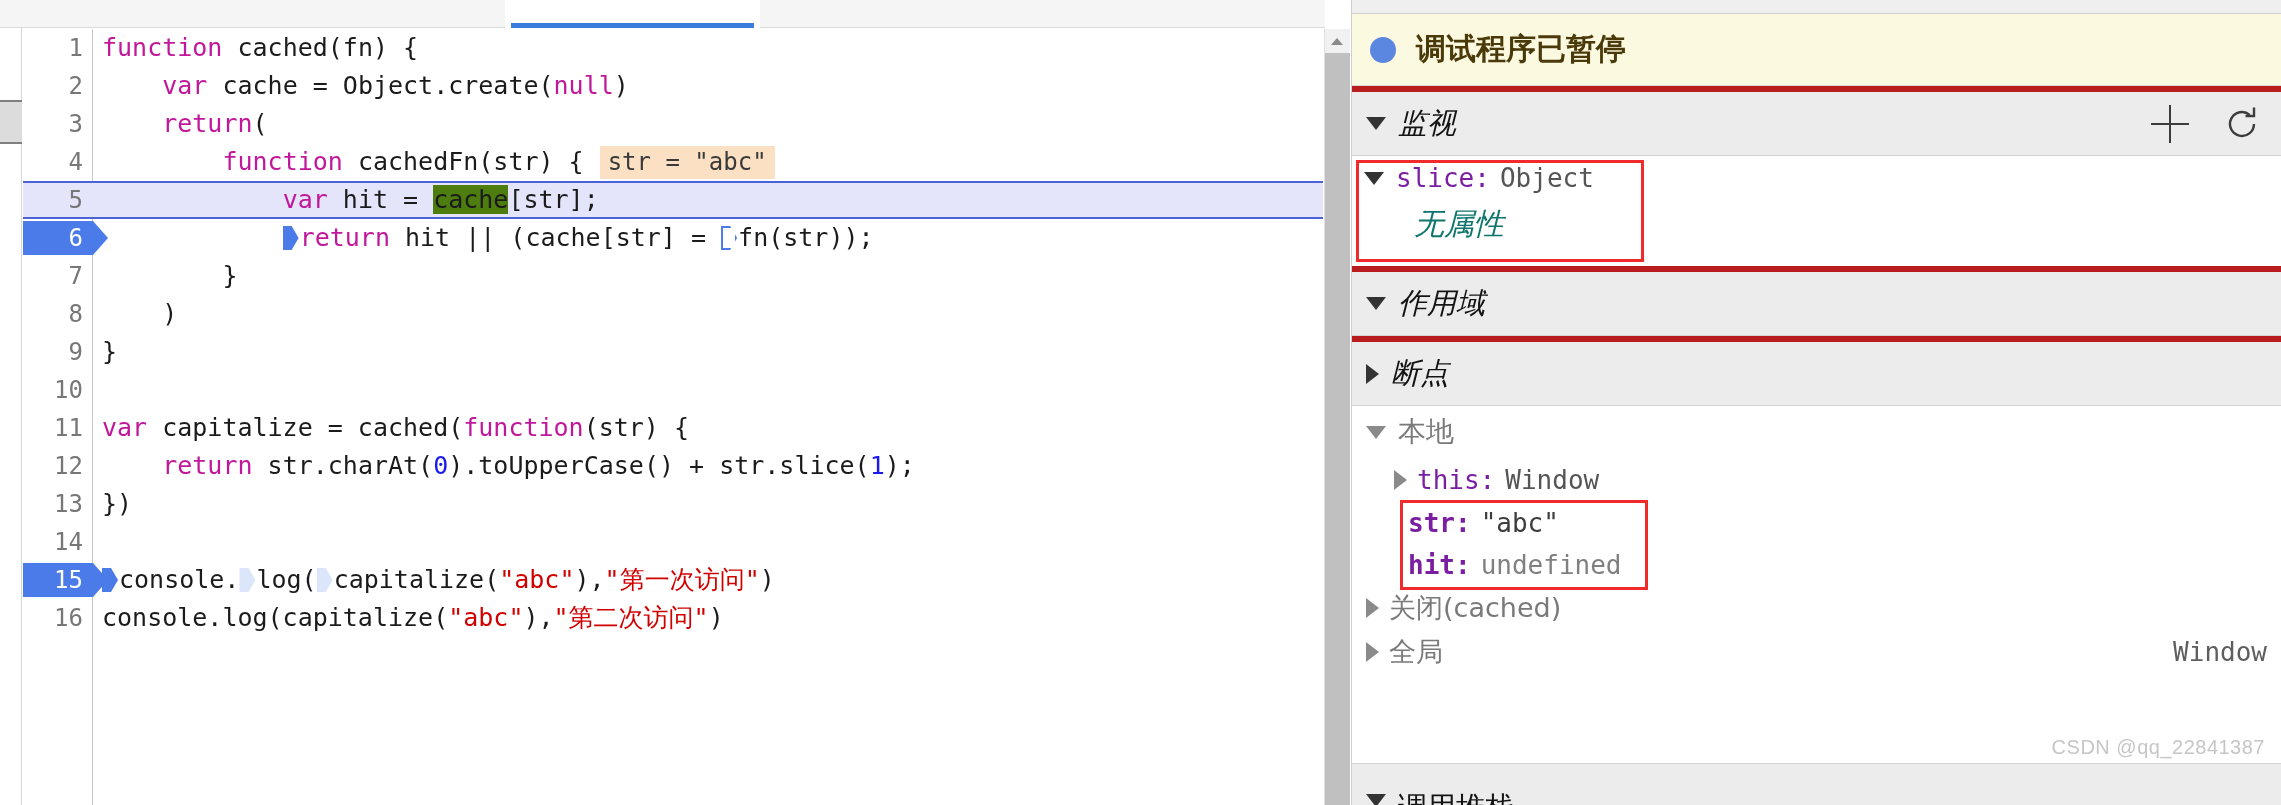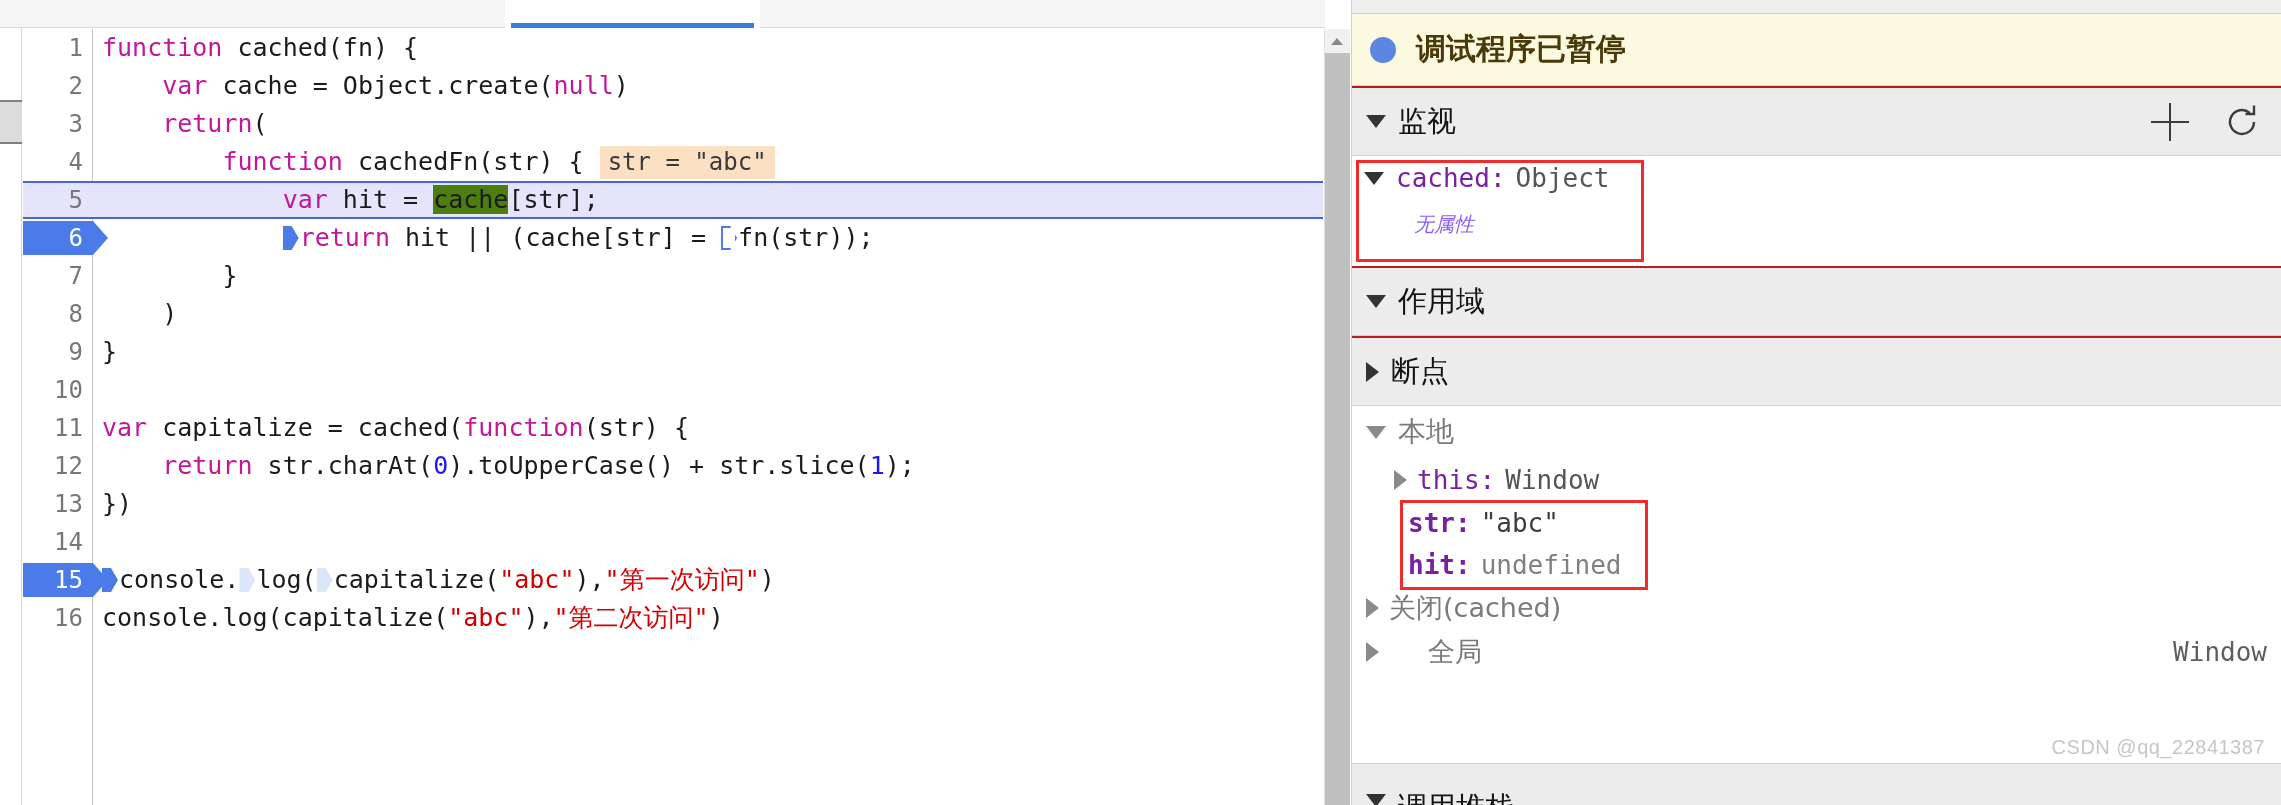--- a/index.html
+++ b/index.html
@@ -214,24 +214,25 @@
     font-weight: bold;
     color: #4a3a0a;
     font-family: "DejaVu Sans", sans-serif;
     margin-left: 12px;
   }
 
   .section-header {
     height: 70px;
     background: #ececec;
     border-bottom: 1px solid #d4d4d4;
-    border-top: 2px solid #b91c1c;
+    border-top: 6px solid #b91c1c;
     display: flex;
     align-items: center;
     padding: 0 18px 0 14px;
+    font-style: italic;
   }
   .tri {
     width: 0; height: 0;
     margin-right: 12px;
     flex: 0 0 auto;
   }
   .tri.down {
     border-left: 10px solid transparent;
     border-right: 10px solid transparent;
     border-top: 13px solid #333;
@@ -278,22 +279,22 @@
     align-items: center;
     height: 44px;
     padding-left: 12px;
     font-family: "DejaVu Sans Mono", "Liberation Mono", monospace;
     font-size: 26px;
   }
   .prop-name { color: #7b1fa2; }
   .prop-val  { color: #555; }
   .no-props {
     font-style: italic;
-    color: #8b5cf6;
-    font-size: 20px;
+    color: #0f766e;
+    font-size: 30px;
     padding-left: 62px;
     height: 48px;
     display: flex; align-items: center;
     font-family: "DejaVu Sans", sans-serif;
   }
   .redbox {
     position: absolute;
     border: 3px solid #ef2b2b;
     pointer-events: none;
   }
@@ -405,21 +406,21 @@
             <path d="M33 4.5 L33 13 L24.5 13" fill="none" stroke="#3c3c3c" stroke-width="2.4"></path>
           </svg>
         </span>
       </span>
     </div>
 
     <div class="section-body" style="position:relative;height:110px;">
       <div class="redbox" style="left:4px;top:4px;width:288px;height:102px;"></div>
       <div class="watch-row">
         <span class="tri down"></span>
-        <span class="prop-name">cached:</span>
+        <span class="prop-name">slice:</span>
         <span style="width:10px;"></span>
         <span class="prop-val">Object</span>
       </div>
       <div class="no-props">无属性</div>
     </div>
 
     <div class="section-header">
       <span class="tri down"></span>
       <span class="section-title">作用域</span>
     </div>
@@ -454,21 +455,21 @@
           <span style="width:10px;"></span>
           <span class="undef">undefined</span>
         </div>
       </div>
 
       <div class="scope-item" style="padding-left:14px;">
         <span class="tri right grey"></span>
         <span class="scope-item-zh">关闭(cached)</span>
       </div>
 
-      <div class="scope-item" style="padding-left:14px;gap:39px;">
+      <div class="scope-item" style="padding-left:14px;">
         <span class="tri right grey"></span>
         <span class="scope-item-zh">全局</span>
         <span class="right-val">Window</span>
       </div>
     </div>
 
     <div class="watermark">CSDN @qq_22841387</div>
 
     <div class="callstack-header">
       <span class="tri down"></span>

